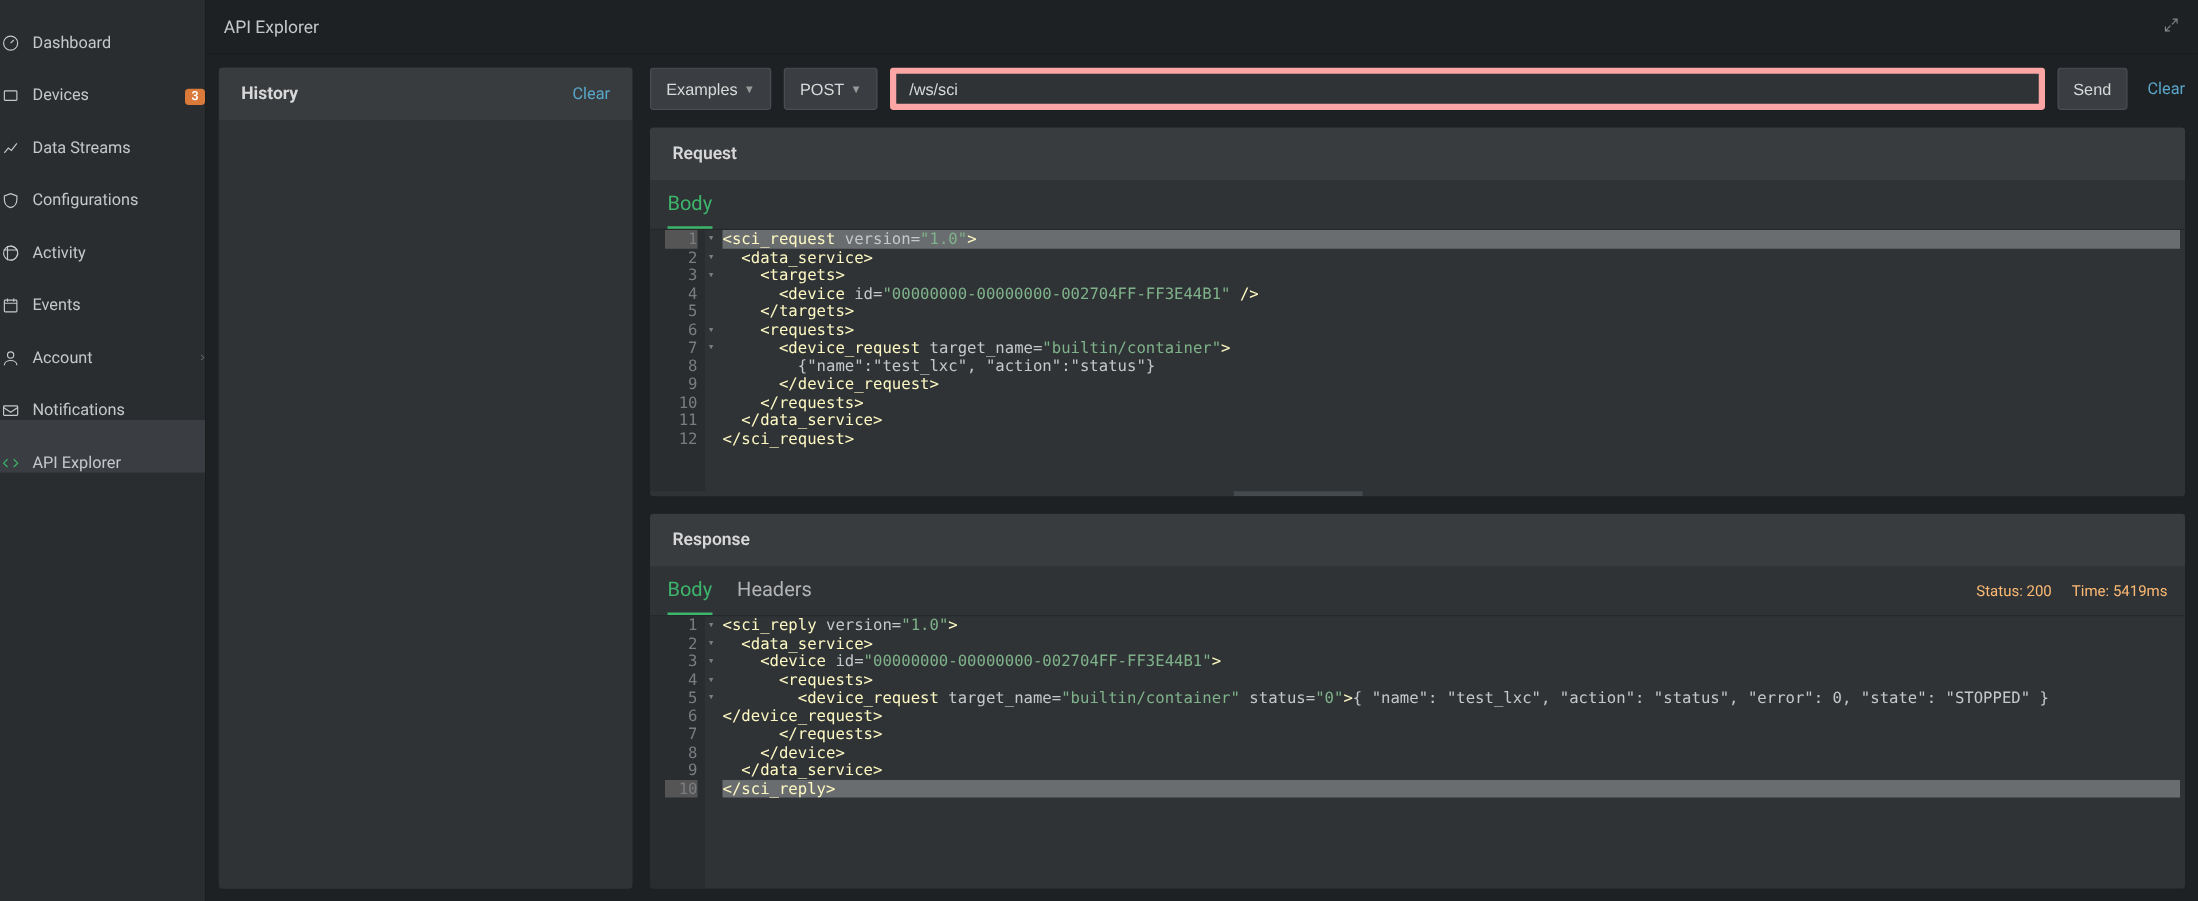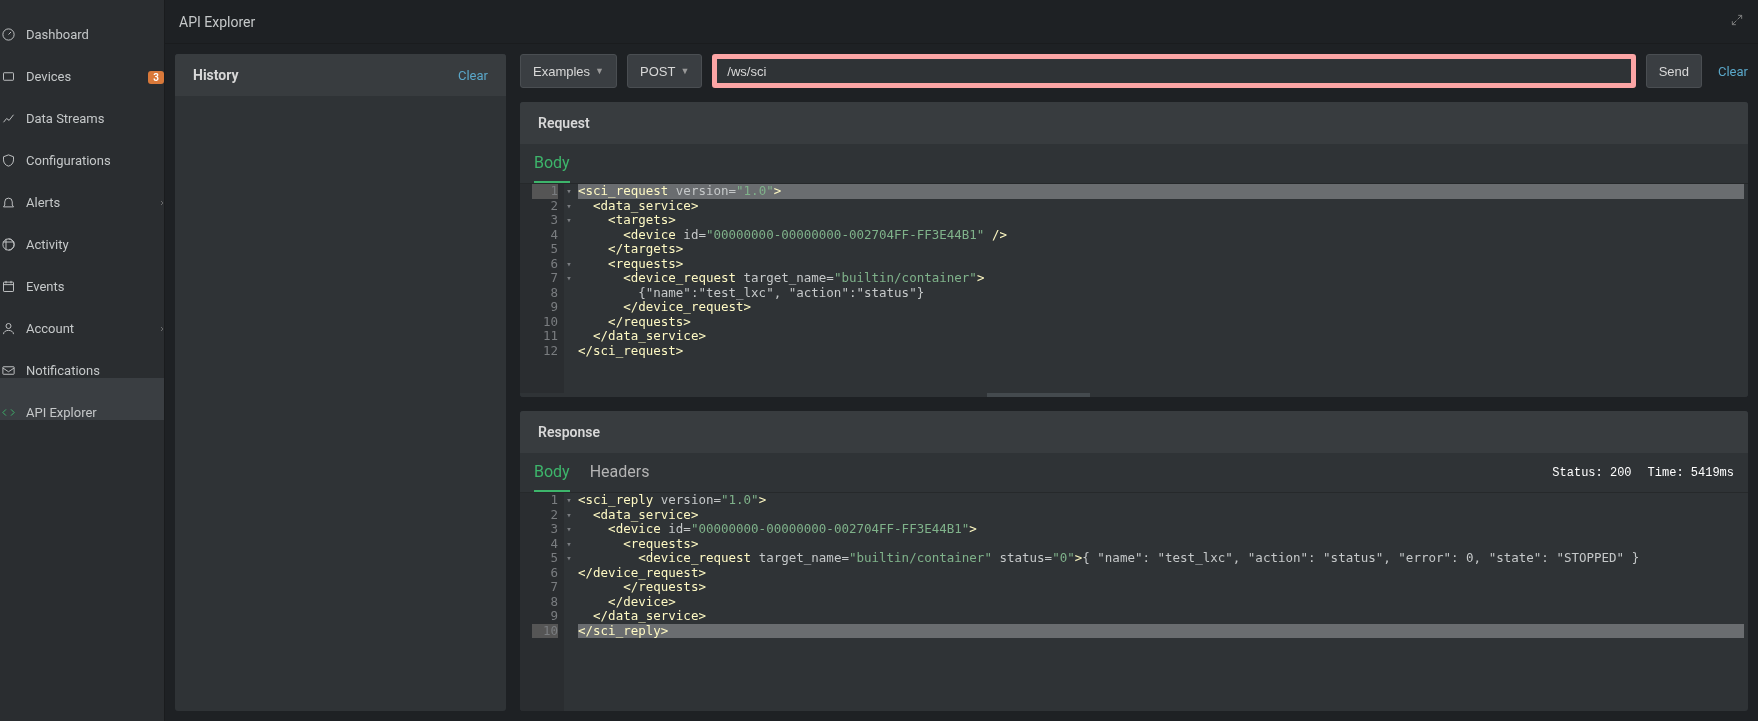--- a/index.html
+++ b/index.html
@@ -139,21 +139,21 @@
   font-weight: 600;
   font-size: 14px;
   color: #d8d8d8;
   justify-content: space-between;
 }
 
 
 .tabs { display: flex; align-items: center; padding: 0 14px; height: 40px; border-bottom: 1px solid #26292b; gap: 20px; }
 .tab { font-size: 16px; color: #b4b4b4; cursor: pointer; height: 100%; display: flex; align-items: center; border-bottom: 2px solid transparent; }
 .tab.active { color: #3db56b; border-bottom-color: #3db56b; }
-.tabs-right { margin-left: auto; display: flex; gap: 16px; font-size: 12px; color: #ffffff; font-family: Liberation Mono, monospace; }
+.tabs-right { margin-left: auto; display: flex; gap: 16px; font-size: 12px; color: #fdba74; }
 
 
 .editor { flex: 1; display: flex; font-family: Consolas, Monaco, monospace; font-size: 12.5px; line-height: 14.5px; overflow: hidden; position: relative; }
 .gutter { background: #2a2d30; color: #7a7d80; text-align: right; padding: 0 6px 0 12px; user-select: none; min-width: 44px; }
 .gutter .gline { height: 14.5px; }
 .fold-col { width: 10px; color: #7a7d80; }
 .fold-col .gline { height: 14.5px; font-size: 9px; text-align: center; }
 .code { flex: 1; padding: 0 4px; white-space: pre; overflow: hidden; position: relative; }
 .code .cline { height: 14.5px; }
 .code .hl { background: #6a6d70; }
@@ -198,31 +198,20 @@
         </span>
         <span class="label">Data Streams</span>
       </div>
       <div class="sidebar-item">
         <span class="icon">
           <svg viewBox="0 0 24 24">
             <path d="M12 3l8 3v5c0 5-3.5 9-8 10-4.5-1-8-5-8-10V6z"></path>
           </svg>
         </span>
         <span class="label">Configurations</span>
-      </div>
-      <div class="sidebar-item">
-        <span class="icon">
-          <svg viewBox="0 0 24 24">
-            <path d="M6 16V11a6 6 0 0112 0v5l2 3H4z"></path>
-          </svg>
-        </span>
-        <span class="label">Alerts</span>
-        <span class="chevron"><svg viewBox="0 0 24 24" fill="none" stroke="#888" stroke-width="2">
-            <path d="M15 6l6 6-6 6"></path>
-          </svg></span>
       </div>
       <div class="sidebar-item">
         <span class="icon">
           <svg viewBox="0 0 24 24">
             <path d="M8 3v18M3 8h18"></path>
             <circle cx="12" cy="12" r="9"></circle>
             <path d="M12 3a9 9 0 010 18"></path>
           </svg>
         </span>
         <span class="label">Activity</span>

